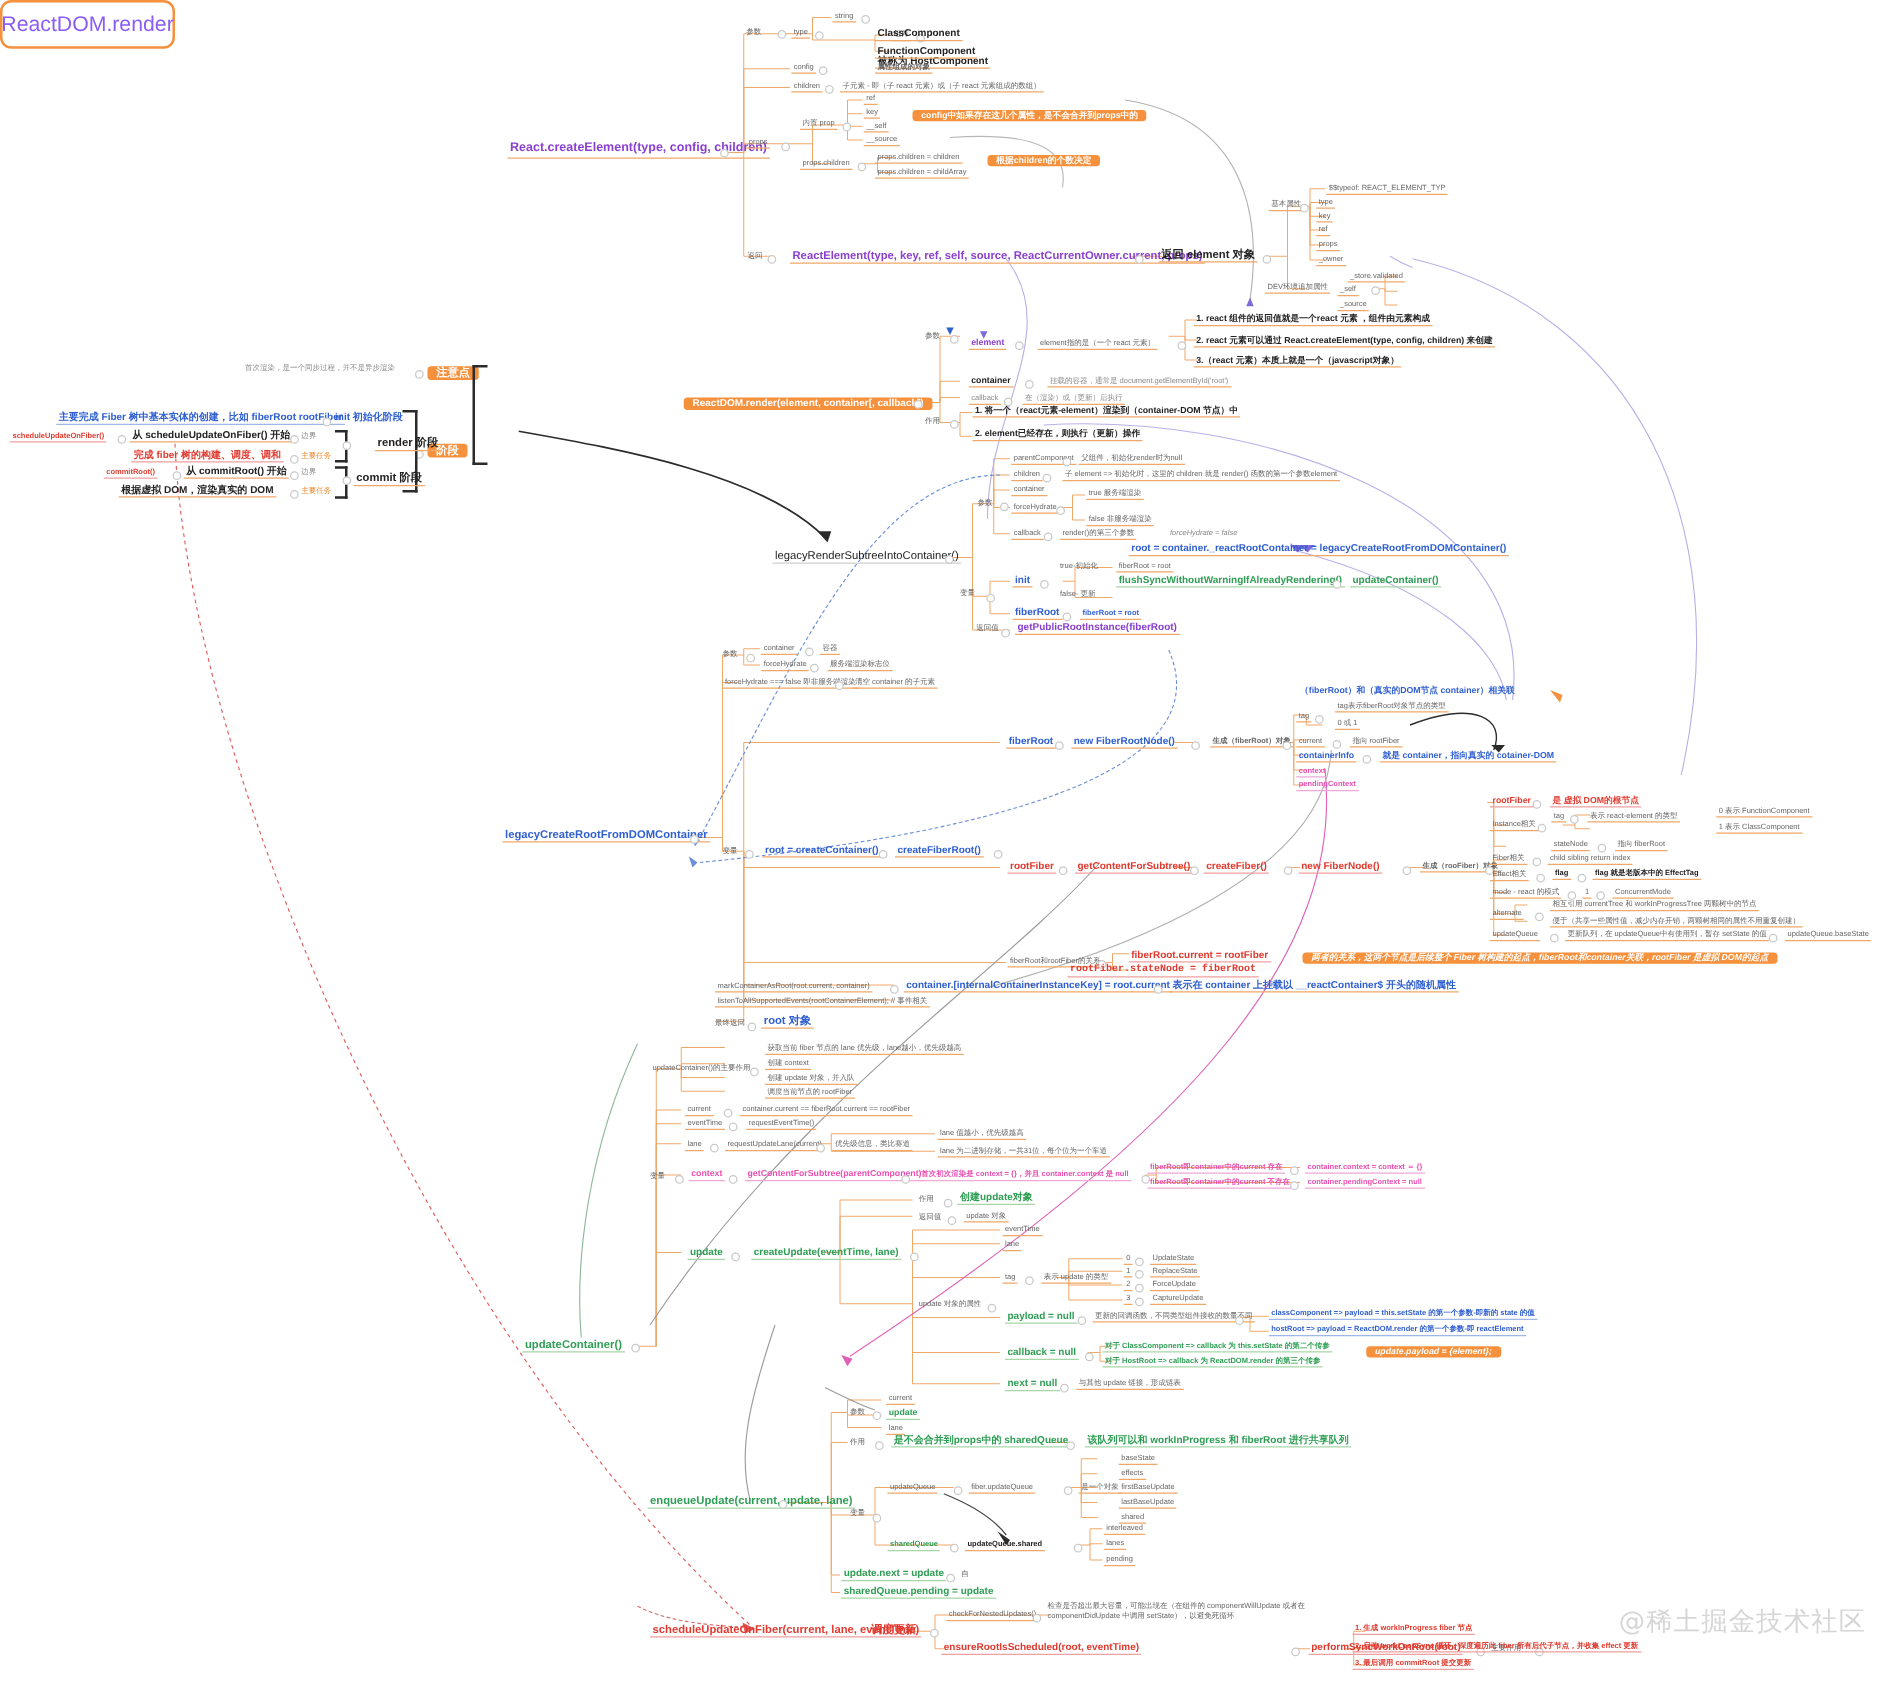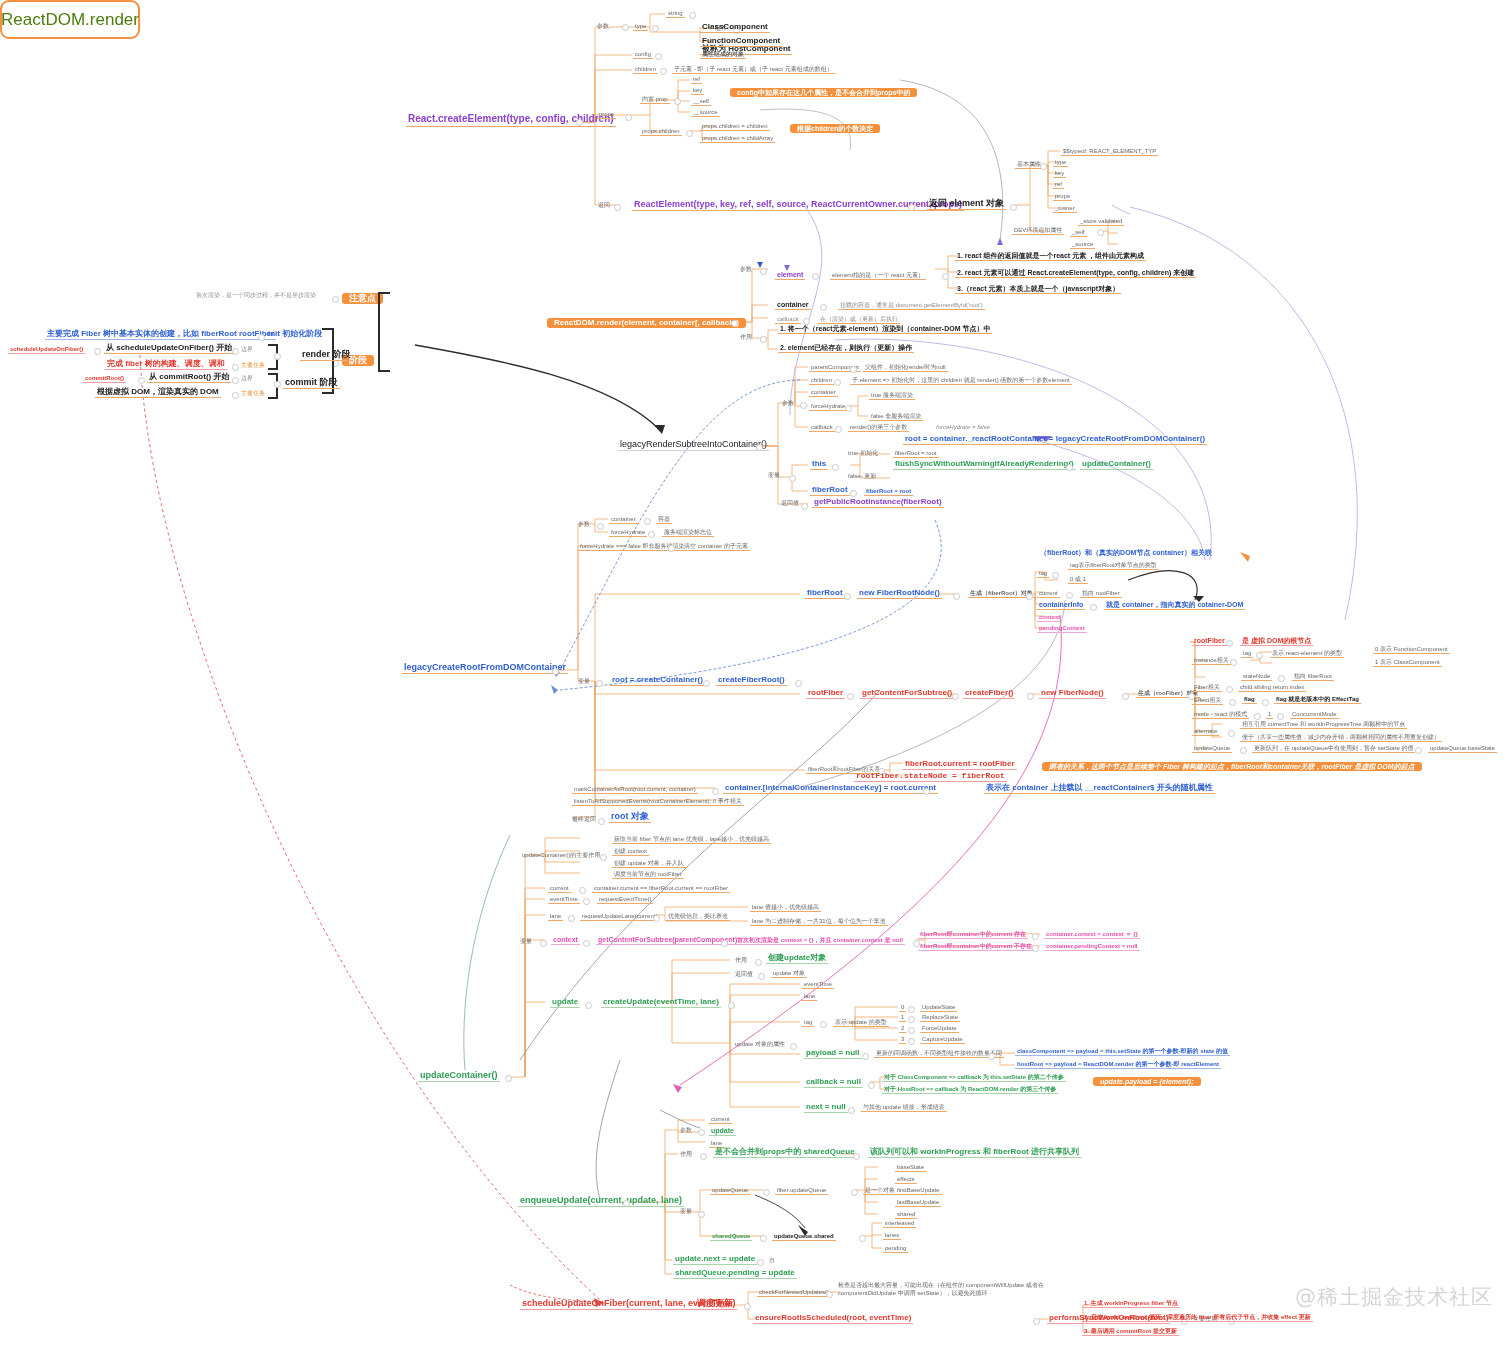--- a/index.html
+++ b/index.html
@@ -27,21 +27,21 @@
   .c-red{color:#e03a2f;} .c-pink{color:#e84fb0;} .c-orange{color:#e8872a;}
   .b{font-weight:bold;} .i{font-style:italic;}
 
   .chip{
     background:#f5903c;color:#fff;font-weight:bold;border-radius:3px;
     padding:1px 7px;display:inline-block;
   }
   .bigbox{
     border:2px solid #f5903c;border-radius:9px;background:#fff;
     display:flex;align-items:center;justify-content:center;
-    color:#4d7c0f;font-size:17px;
+    color:#8b5cf6;font-size:17px;
   }
   .bracket{position:absolute;border:2px solid #2b2b2b;border-left:none;}
   .dot{position:absolute;width:5px;height:5px;border:1px solid #c9c9c9;border-radius:50%;background:#fff;}
   .wm{
     position:absolute;color:#d6d6d6;font-size:21px;letter-spacing:1px;
     font-family:"DejaVu Sans",sans-serif;
   }
 </style>
 </head>
 <body>
@@ -430,21 +430,21 @@
 <div class="n t6 c-dgrey ul" style="left:809px;top:424px;">callback</div>
 <div class="dot" style="left:835px;top:426px;"></div>
 <div class="n t6 c-dgrey ul" style="left:848px;top:424px;">render()的第三个参数</div>
 <div class="n t6 c-grey i" style="left:936px;top:424px;">forceHydrate = false</div>
 
 <div class="n t8 b c-blue ul" style="left:903px;top:435px;">root = container._reactRootContainer = legacyCreateRootFromDOMContainer()</div>
 
 <div class="n t6 c-dgrey" style="left:768px;top:472px;">变量</div>
 <div class="dot" style="left:789px;top:475px;"></div>
 
-<div class="n t8 b c-blue ul" style="left:810px;top:460px;">this</div>
+<div class="n t8 b c-blue ul" style="left:810px;top:460px;">init</div>
 <div class="dot" style="left:832px;top:464px;"></div>
 <div class="n t6 c-dgrey" style="left:848px;top:450px;">true-初始化</div>
 <div class="n t6 c-dgrey ul" style="left:893px;top:450px;">fiberRoot = root</div>
 <div class="n t6 c-dgrey" style="left:848px;top:473px;">false- 更新</div>
 
 <div class="n t8 b c-blue ul" style="left:810px;top:486px;">fiberRoot</div>
 <div class="dot" style="left:850px;top:490px;"></div>
 <div class="n t6 b c-blue ul" style="left:864px;top:488px;">fiberRoot = root</div>
 
 <div class="n t8 b c-green ul greenline" style="left:893px;top:460px;">flushSyncWithoutWarningIfAlreadyRendering()</div>
@@ -499,21 +499,21 @@
 <div class="n t6 c-dgrey ul" style="left:806px;top:766px;">fiberRoot和rootFiber的关系</div>
 <div class="dot" style="left:878px;top:768px;"></div>
 <div class="n t8 b c-red ul redline" style="left:903px;top:760px;">fiberRoot.current = rootFiber</div>
 <div class="n t8 b c-red ul redline" style="left:854px;top:772px;font-family:Liberation Mono, monospace;">rootFiber.stateNode = fiberRoot</div>
 <div class="n chip t7 i" style="left:1042px;top:762px;">两者的关系，这两个节点是后续整个 Fiber 树构建的起点，fiberRoot和container关联，rootFiber 是虚拟 DOM的起点</div>
 
 <div class="n t6 c-dgrey ul" style="left:572px;top:786px;">markContainerAsRoot(root.current, container)</div>
 <div class="dot" style="left:712px;top:788px;"></div>
 <div class="n t8 b c-blue ul" style="left:723px;top:784px;">container.[internalContainerInstanceKey] = root.current</div>
 <div class="dot" style="left:923px;top:788px;"></div>
-<div class="n t8 b c-blue ul" style="left:936px;top:784px;margin-left:48px;">表示在 container 上挂载以 __reactContainer$ 开头的随机属性</div>
+<div class="n t8 b c-blue ul" style="left:936px;top:784px;">表示在 container 上挂载以 __reactContainer$ 开头的随机属性</div>
 
 <div class="n t6 c-dgrey ul" style="left:572px;top:798px;">listenToAllSupportedEvents(rootContainerElement); // 事件相关</div>
 
 <div class="n t6 c-dgrey" style="left:572px;top:816px;">最终返回</div>
 <div class="dot" style="left:598px;top:818px;"></div>
 <div class="n t9 b c-blue ul" style="left:609px;top:812px;">root 对象</div>
 
 <div class="n t7 b c-blue" style="left:1040px;top:549px;">（fiberRoot）和（真实的DOM节点 container）相关联</div>
 <div class="n t6 c-dgrey ul" style="left:1037px;top:570px;">tag</div>
 <div class="dot" style="left:1052px;top:572px;"></div>

